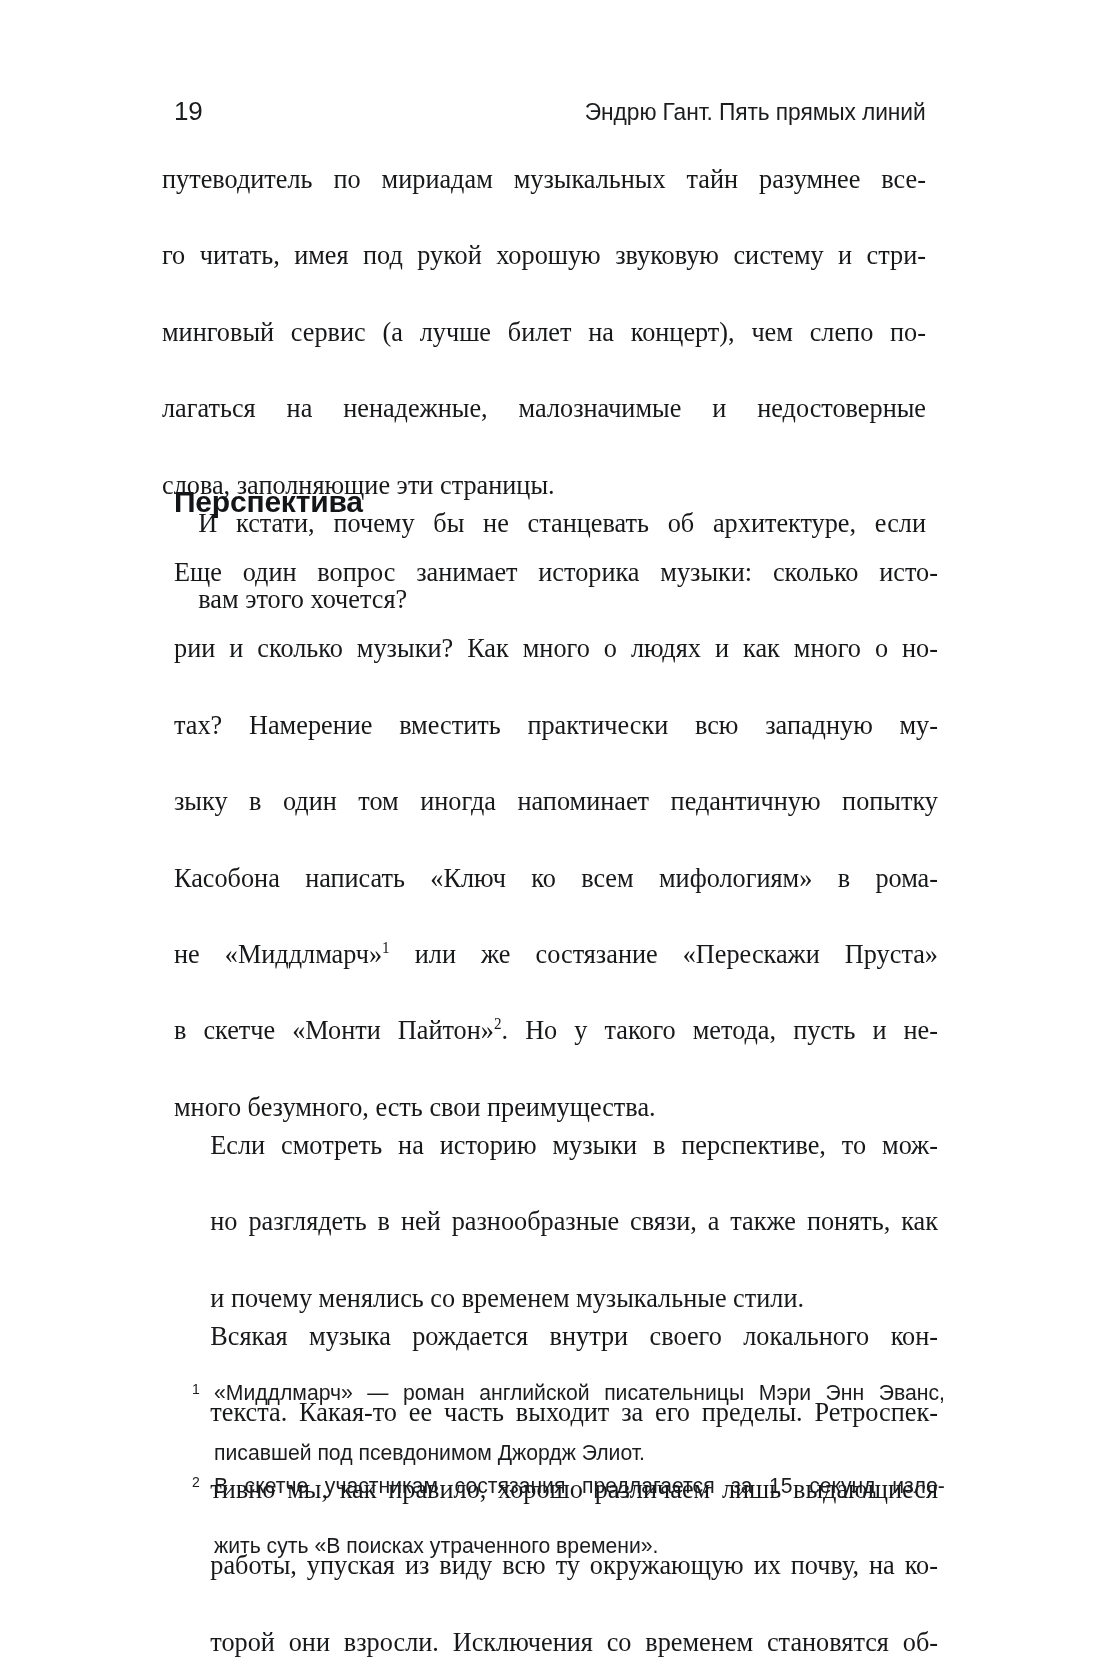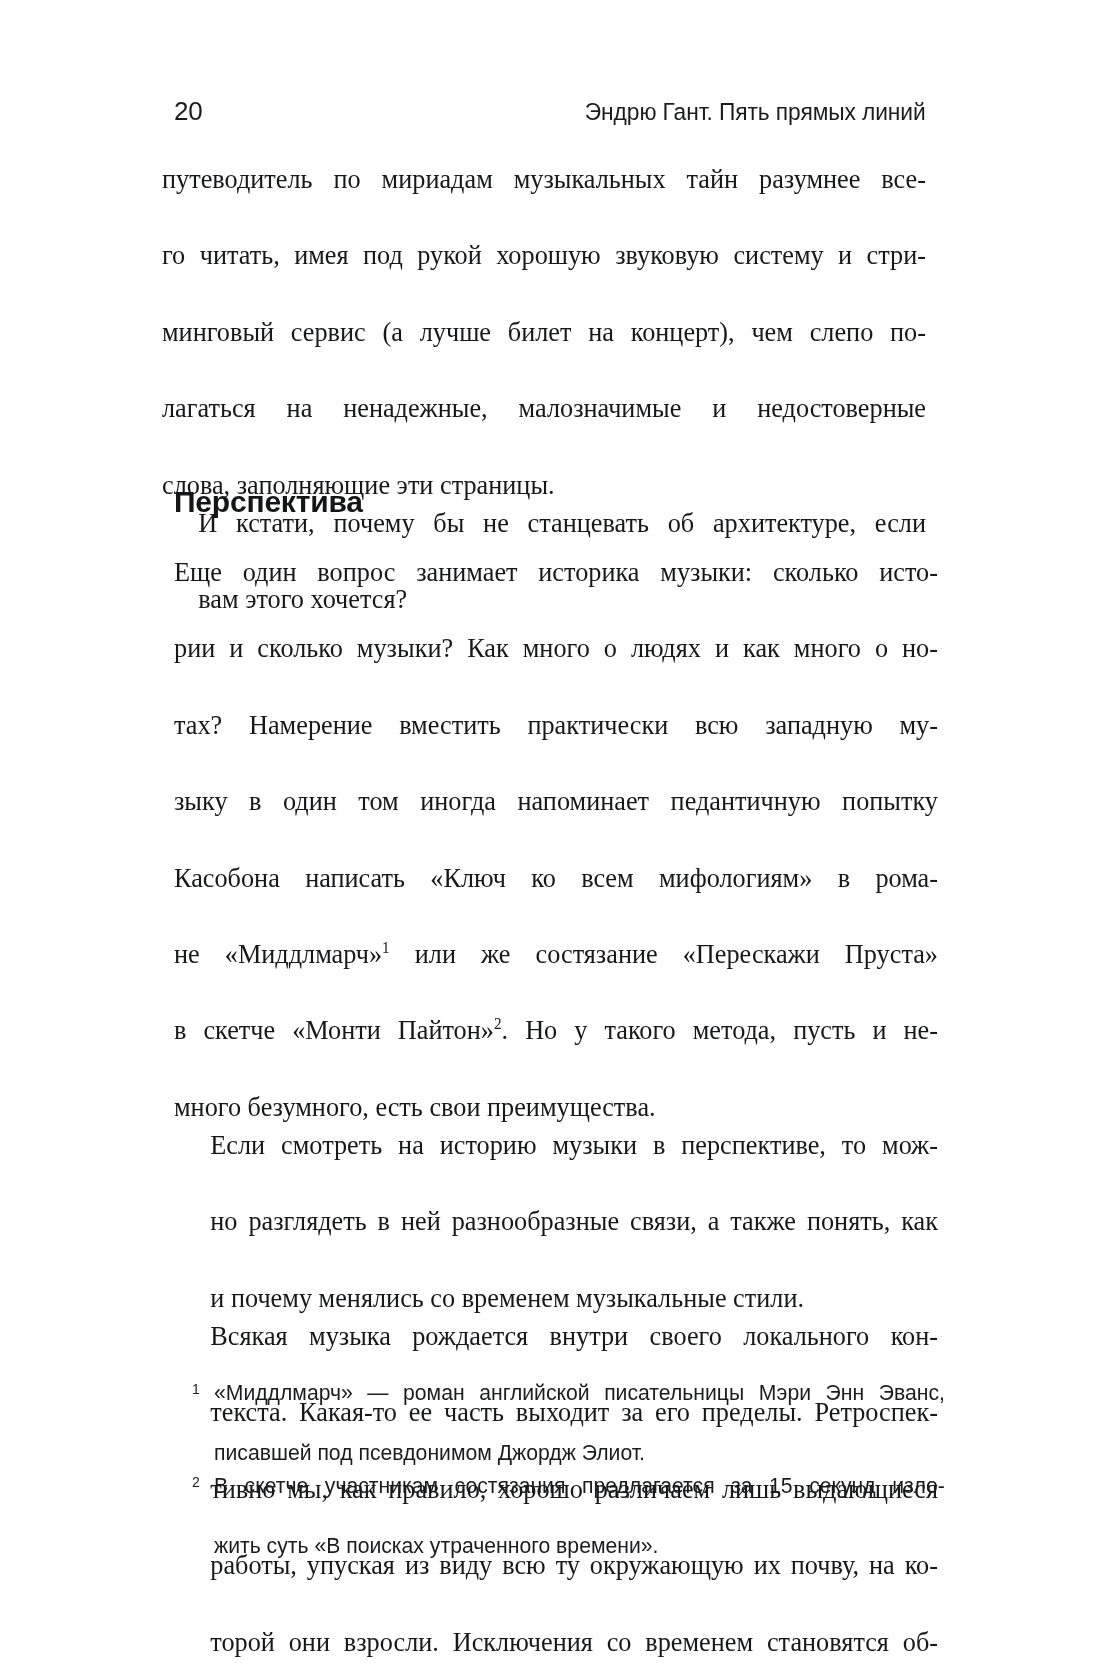--- a/index.html
+++ b/index.html
@@ -159,21 +159,21 @@
     height: 0;
   }
   .footnote .fn-text .ln.last::after { content: none; display: none; }
 </style>
 </head>
 <body>
 
 <div class="page">
 
   <div class="running-head">
-    <span class="folio">20</span>
+    <span class="folio">19</span>
     <span class="running-title">Эндрю Гант. Пять прямых линий</span>
   </div>
 
   <div class="textblock" id="body-top">
       <p class="para">
         <span class="ln">путеводитель по мириадам музыкальных тайн разумнее все-</span>
         <span class="ln">го читать, имея под рукой хорошую звуковую систему и стри-</span>
         <span class="ln">минговый сервис (а лучше билет на концерт), чем слепо по-</span>
         <span class="ln">лагаться на ненадежные, малозначимые и недостоверные</span>
         <span class="ln last">слова, заполняющие эти страницы.</span>

